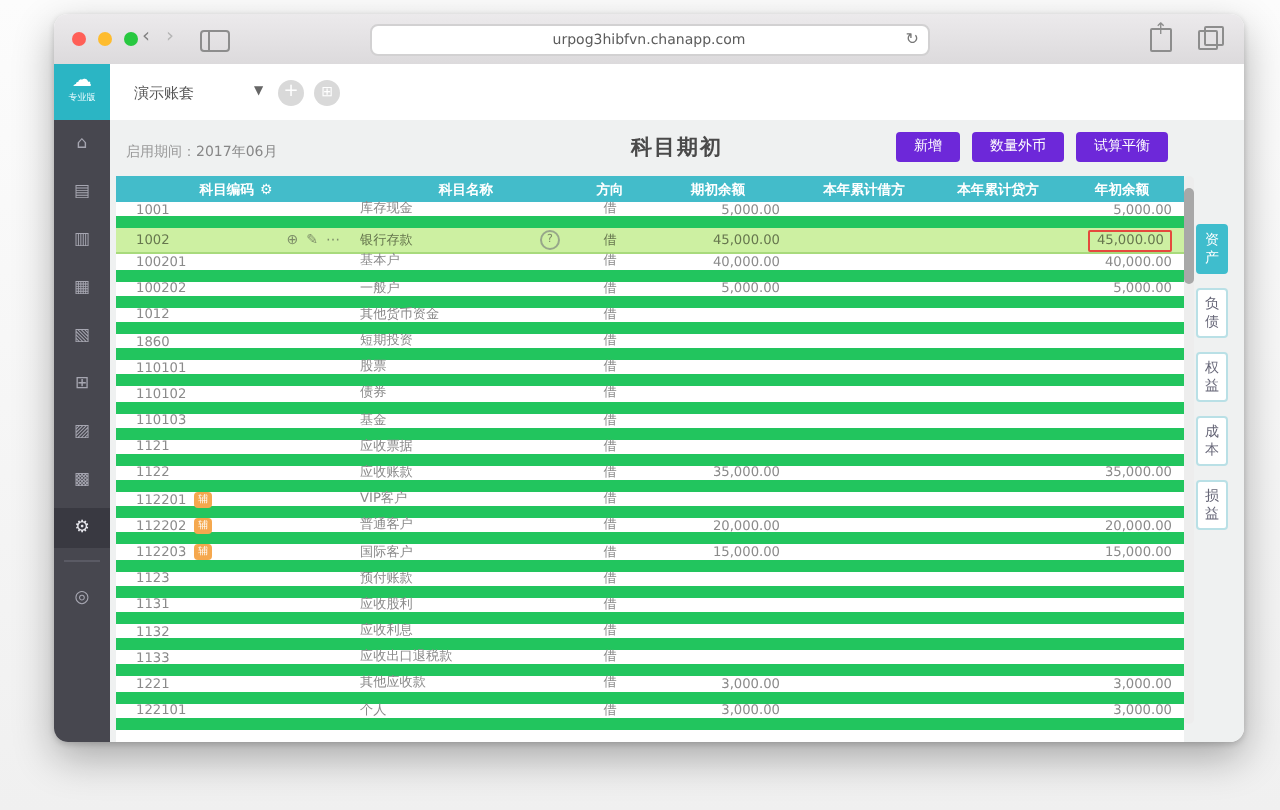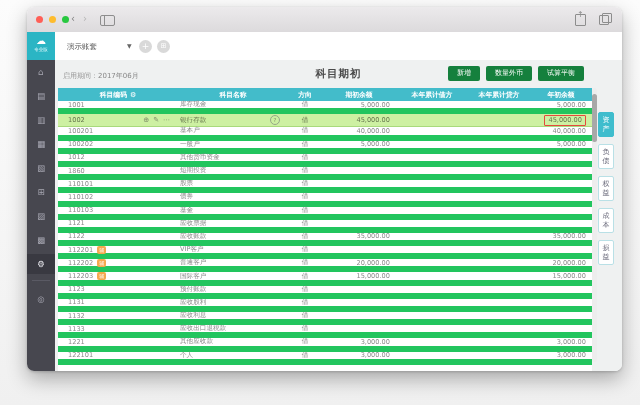--- a/index.html
+++ b/index.html
@@ -55,21 +55,21 @@
   .avatar{width:12px;height:12px;border-radius:50%;background:#c9c9c9;position:relative;overflow:hidden;}
   .avatar:before{content:"";position:absolute;left:4px;top:2px;width:4px;height:4px;border-radius:50%;background:#fff;}
   .avatar:after{content:"";position:absolute;left:2px;top:7px;width:8px;height:6px;border-radius:4px 4px 0 0;background:#fff;}
   
   .content{position:absolute;top:28px;left:0;right:0;bottom:0;background:#eff1f1;}
   .period{position:absolute;left:8px;top:11px;font-size:7px;color:#999;}
   .period b{font-weight:normal;color:#878787;}
   .page-title{position:absolute;left:50%;top:7px;transform:translateX(-50%);
               font-size:10.5px;font-weight:bold;color:#4a4a4a;letter-spacing:1px;}
   .hdr-btns{position:absolute;right:38px;top:6px;display:flex;gap:6px;}
-  .gbtn{height:15px;line-height:15px;padding:0 9px;background:#15803d;color:#fff;
+  .gbtn{height:15px;line-height:15px;padding:0 9px;background:#6d28d9;color:#fff;
         font-size:7px;border-radius:2px;}
   
   .table-wrap{position:absolute;left:3px;top:28px;width:534px;height:284px;background:#fff;overflow:hidden;}
   .thead{display:flex;height:13px;background:#43bcca;color:#fff;font-size:6.8px;font-weight:bold;align-items:center;}
   .thead .th{text-align:center;}
   .gear-sm{font-size:7px;margin-left:3px;font-weight:normal;}
   .c-code{width:120px;box-sizing:border-box;}
   .c-name{width:110px;box-sizing:border-box;}
   .c-dir{width:34px;box-sizing:border-box;text-align:center;}
   .c-open{width:74px;box-sizing:border-box;}
@@ -106,20 +106,24 @@
 
     <div class="chrome">
       <div class="traffic">
         <span class="dot red"></span>
         <span class="dot yellow"></span>
         <span class="dot green"></span>
       </div>
       <span class="chev b">‹</span>
       <span class="chev f">›</span>
       <span class="icon-panes"></span>
+      <div class="urlbar">
+        <span>urpog3hibfvn.chanapp.com</span>
+        <span class="reload">↻</span>
+      </div>
       <span class="icon-share"></span>
       <span class="icon-tabs"></span>
     </div>
 
     <div class="appbody">
 
       <div class="sidebar">
         <div class="logo">
           <span class="cloud">☁</span>
           <span class="ed">专业版</span>

